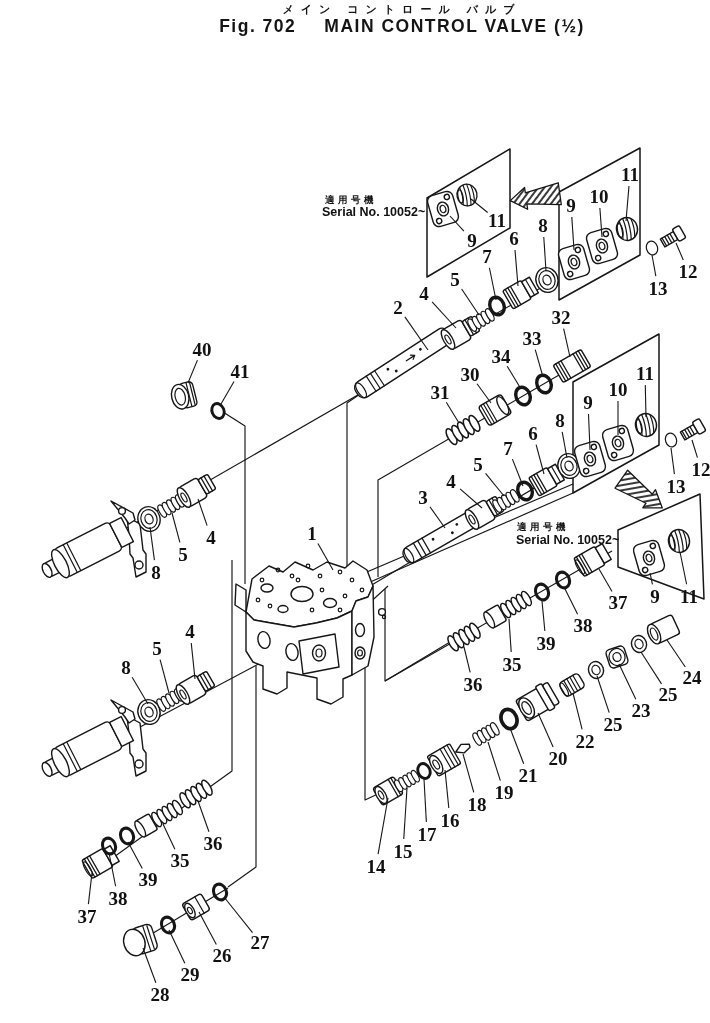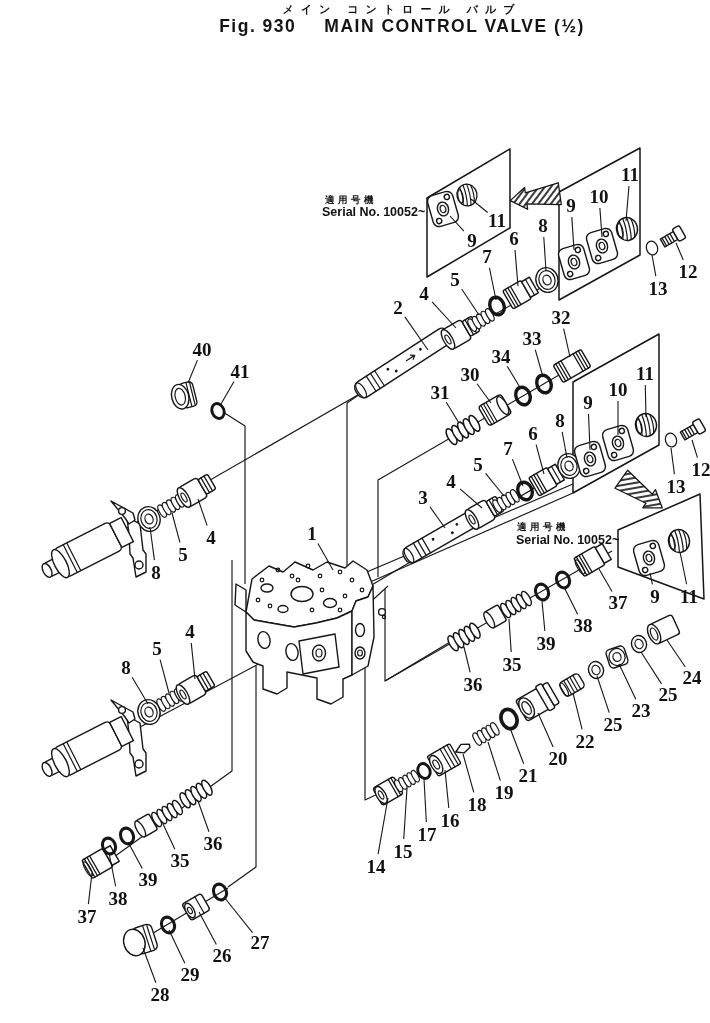--- a/index.html
+++ b/index.html
@@ -20,21 +20,21 @@
   .ser-jp{font:700 9.5px "Liberation Sans",sans-serif;letter-spacing:3.5px;fill:#111;}
   .ser-en{font:700 12.5px "Liberation Sans",sans-serif;fill:#111;}
 </style>
 </head>
 <body>
 
 <div class="page">
   <div class="hdr">
     <div class="jp">メイン  コントロール  バルブ</div>
     <div class="en">
-      <span class="fig">Fig. 930</span><span>MAIN CONTROL VALVE (½)</span>
+      <span class="fig">Fig. 702</span><span>MAIN CONTROL VALVE (½)</span>
     </div>
   </div>
 
   <svg width="710" height="1023" viewBox="0 0 710 1023">
     <defs>
       <pattern id="hatch" patternUnits="userSpaceOnUse" width="5" height="5" patternTransform="rotate(45)">
         <rect width="5" height="5" fill="#fff"></rect>
         <line x1="1" y1="0" x2="1" y2="5" stroke="#161616" stroke-width="1.7"></line>
       </pattern>
 

